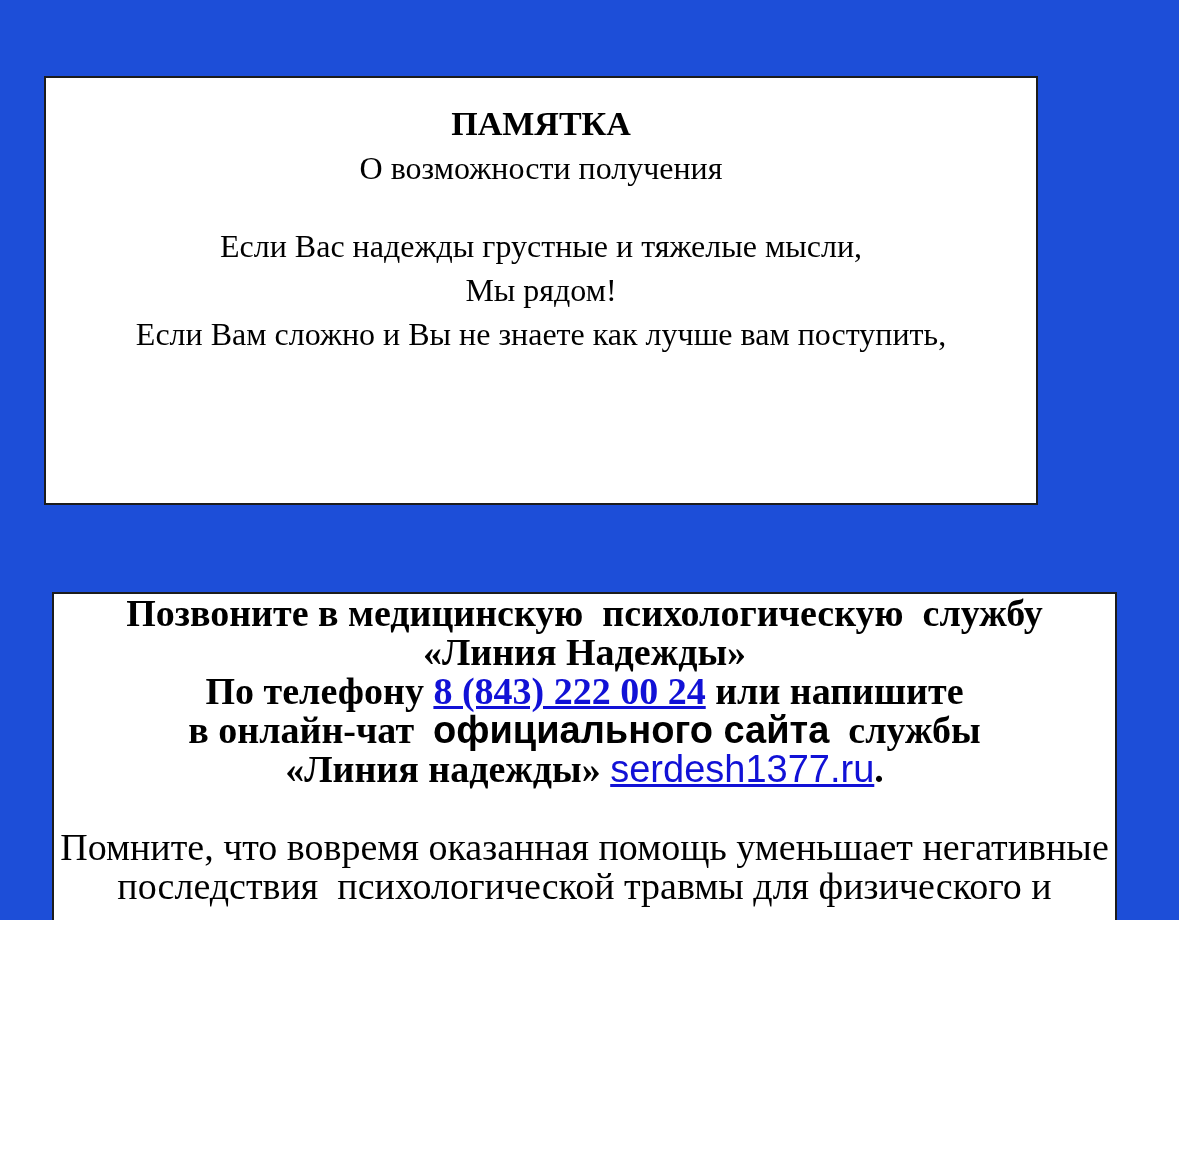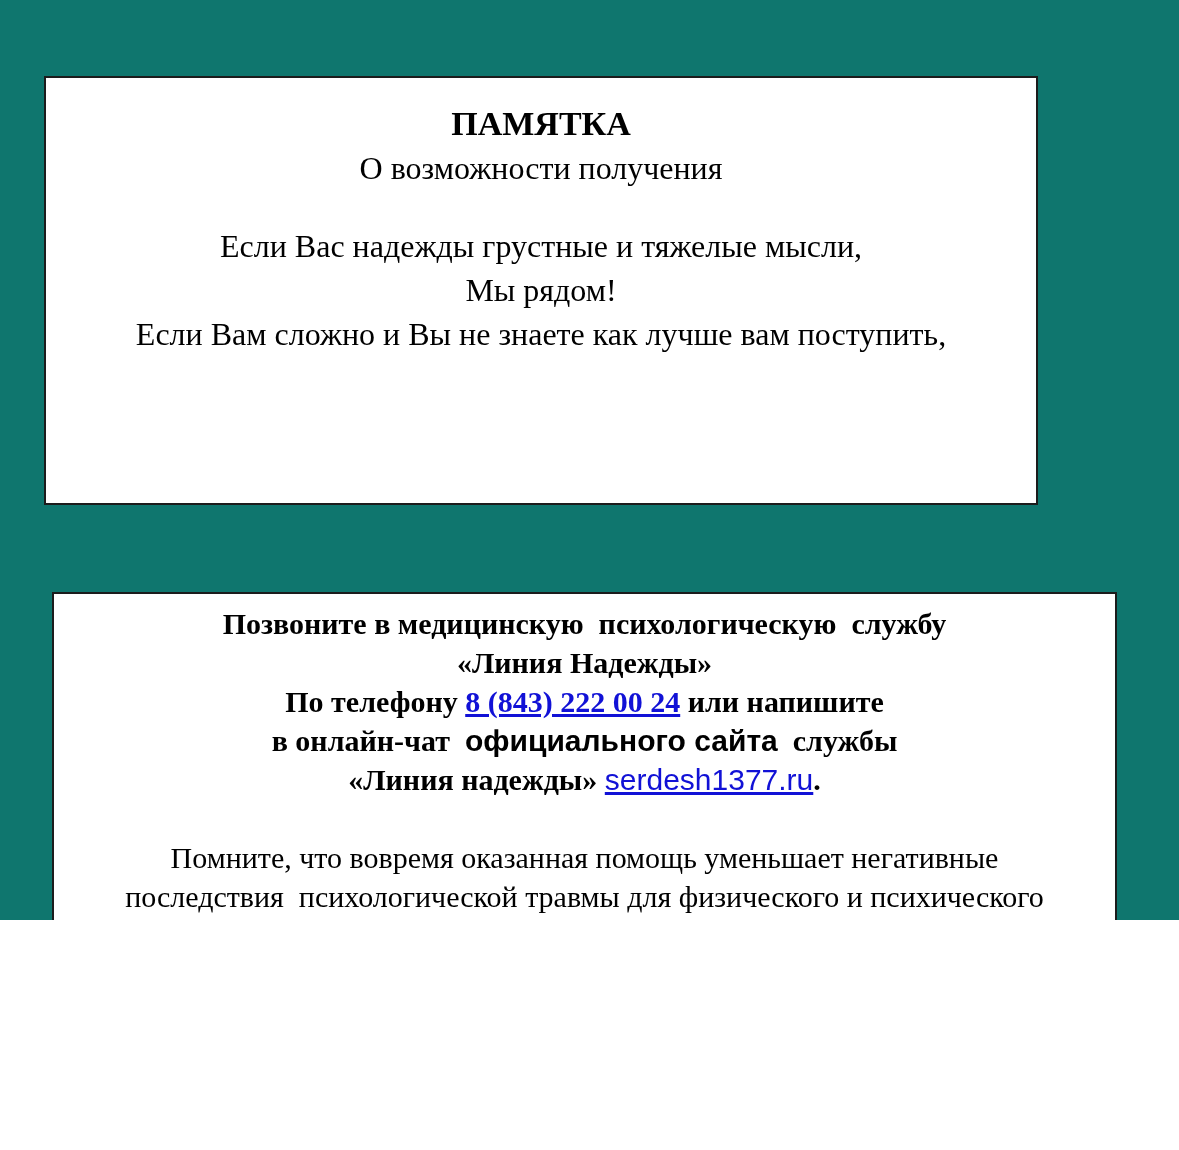--- a/index.html
+++ b/index.html
@@ -4,21 +4,21 @@
 <style>
   html, body {
     margin: 0;
     padding: 0;
     background: #ffffff;
   }
   .page {
     position: relative;
     width: 1179px;
     height: 920px;
-    background: #0f766e;
+    background: #1d4ed8;
     overflow: hidden;
   }
   .box {
     position: absolute;
     box-sizing: border-box;
     border: 2px solid #1c1c1c;
     background: #ffffff;
     text-align: center;
     color: #000000;
   }
@@ -30,23 +30,22 @@
     padding-top: 24px;
     font-family: "Liberation Serif", "DejaVu Serif", serif;
     font-size: 32px;
     line-height: 44px;
   }
   .box-contact {
     left: 52px;
     top: 592px;
     width: 1065px;
     height: 430px;
-    padding-top: 10px;
     font-family: "Liberation Serif", "DejaVu Serif", serif;
-    font-size: 30px;
+    font-size: 38px;
     line-height: 39px;
   }
   .line {
     white-space: pre-wrap;
   }
   .title {
     font-weight: 700;
     font-size: 34px;
   }
   .b {

